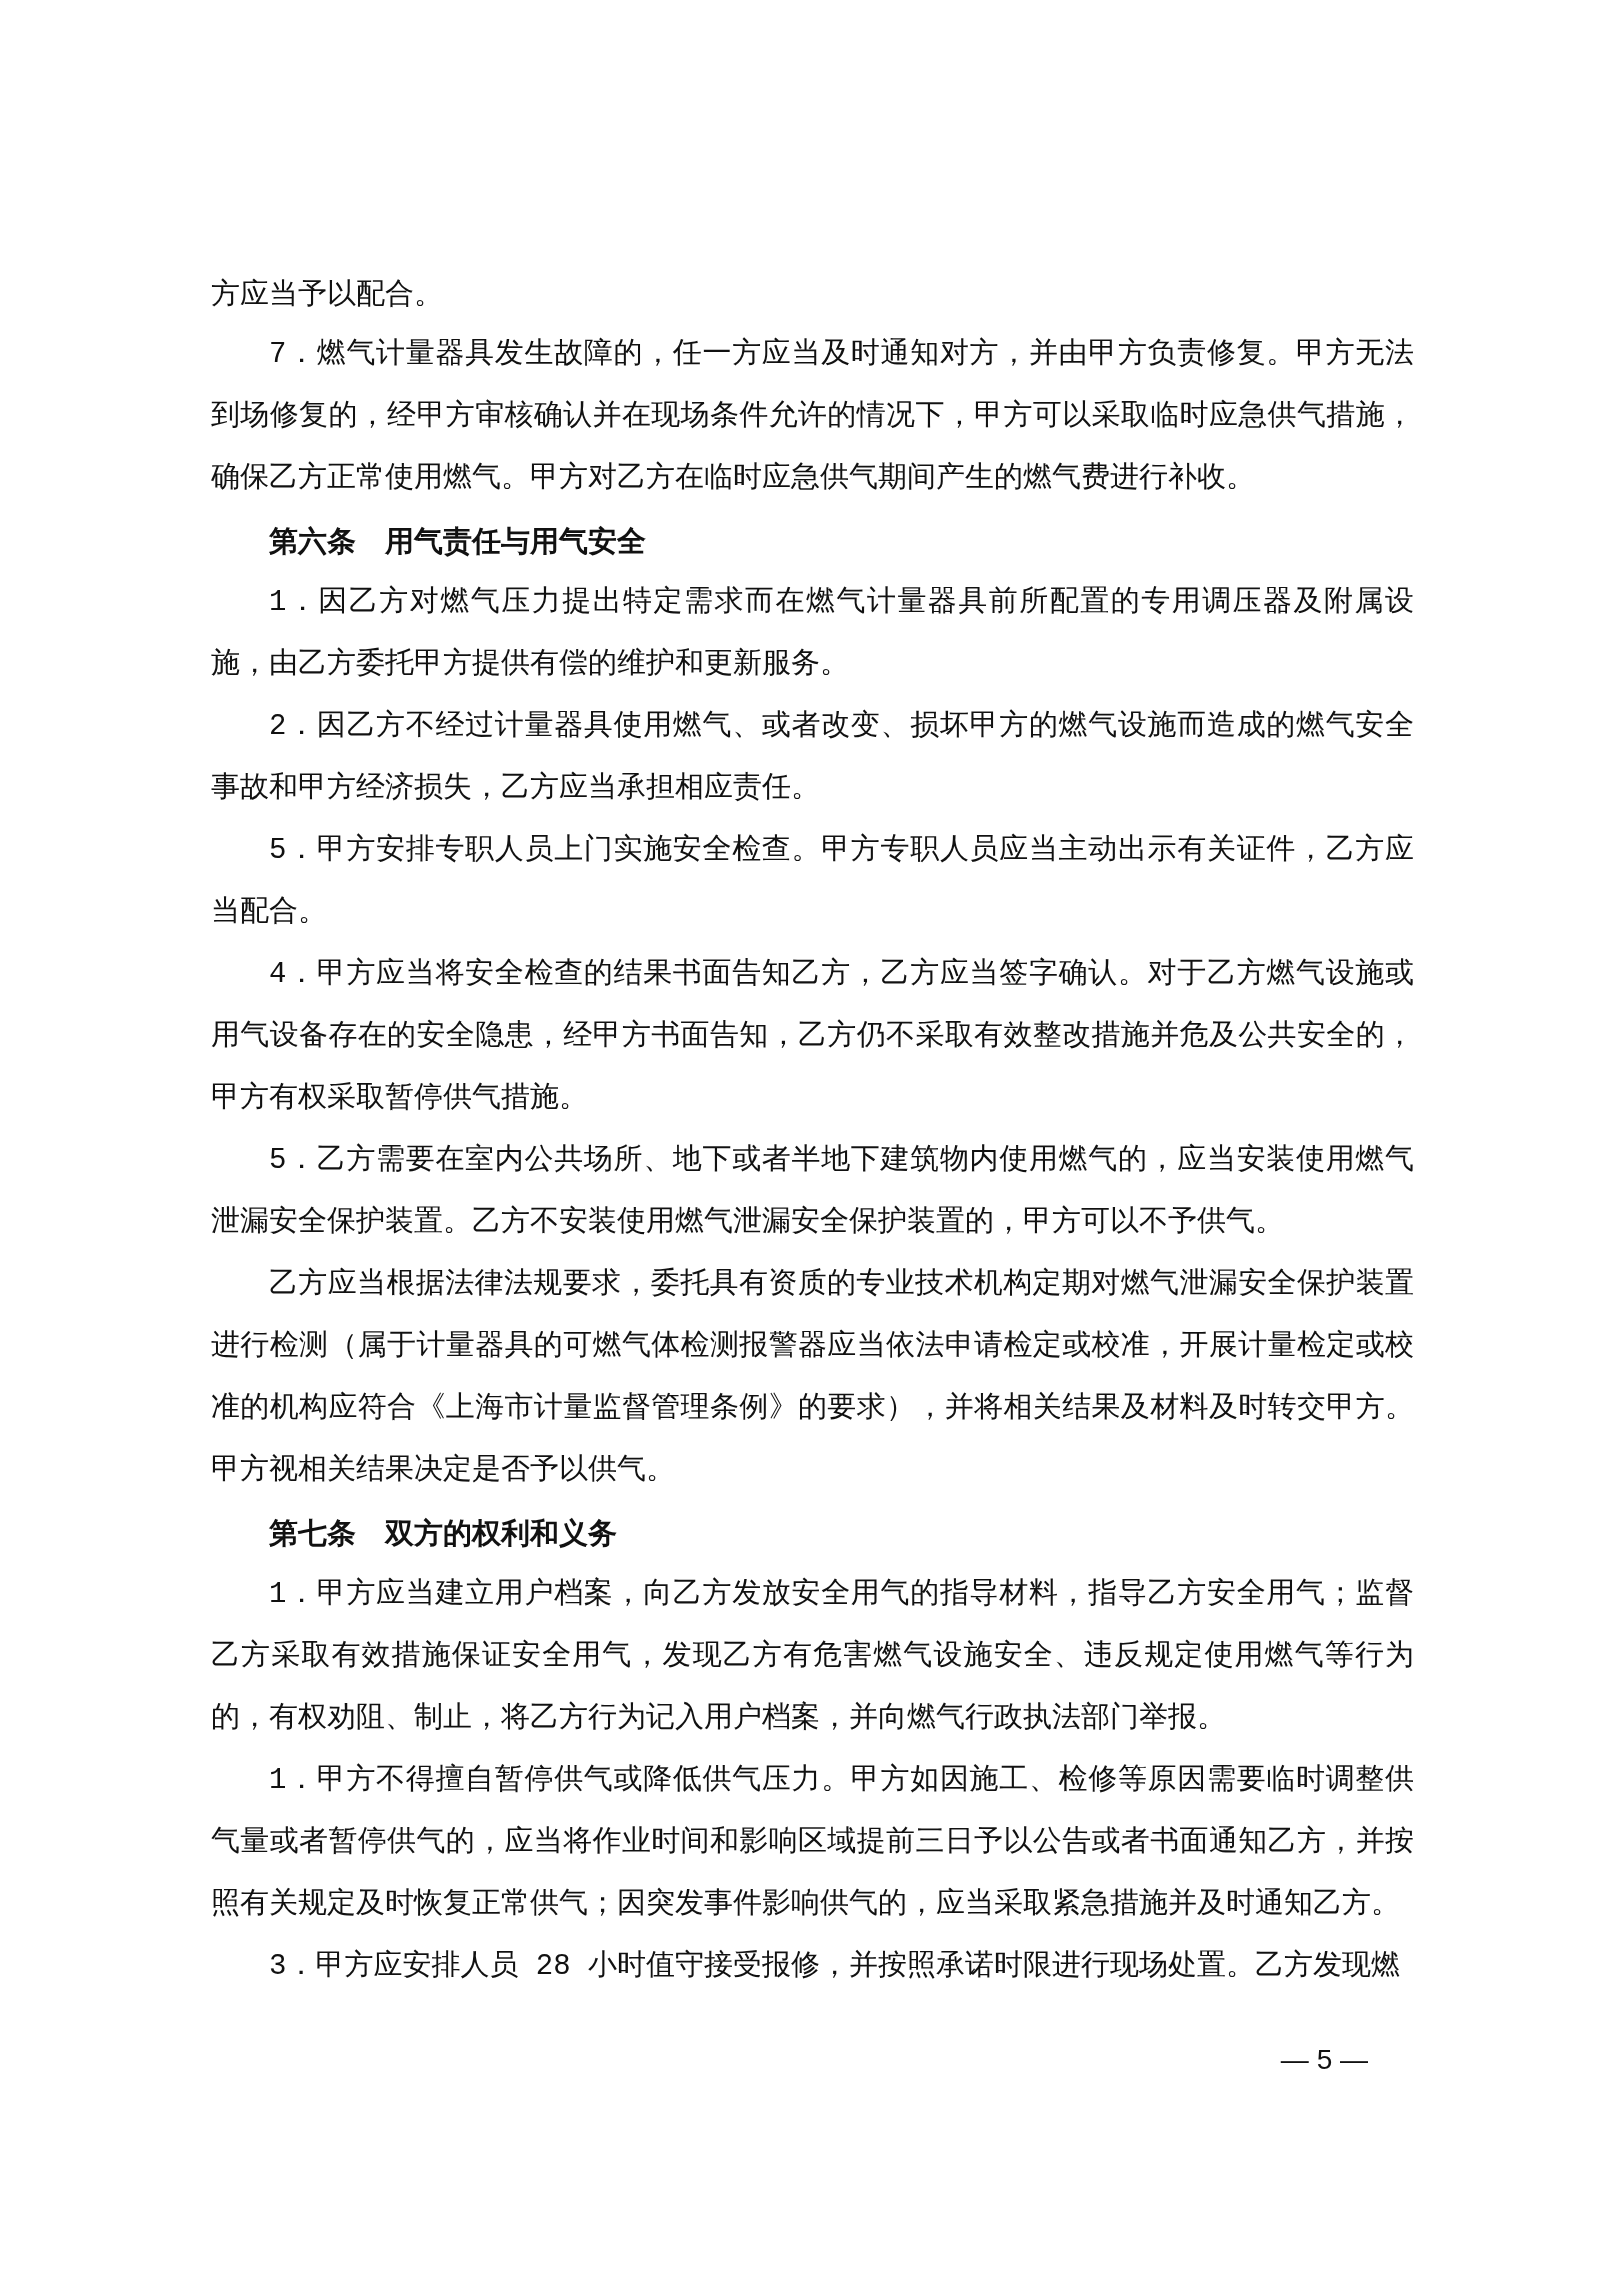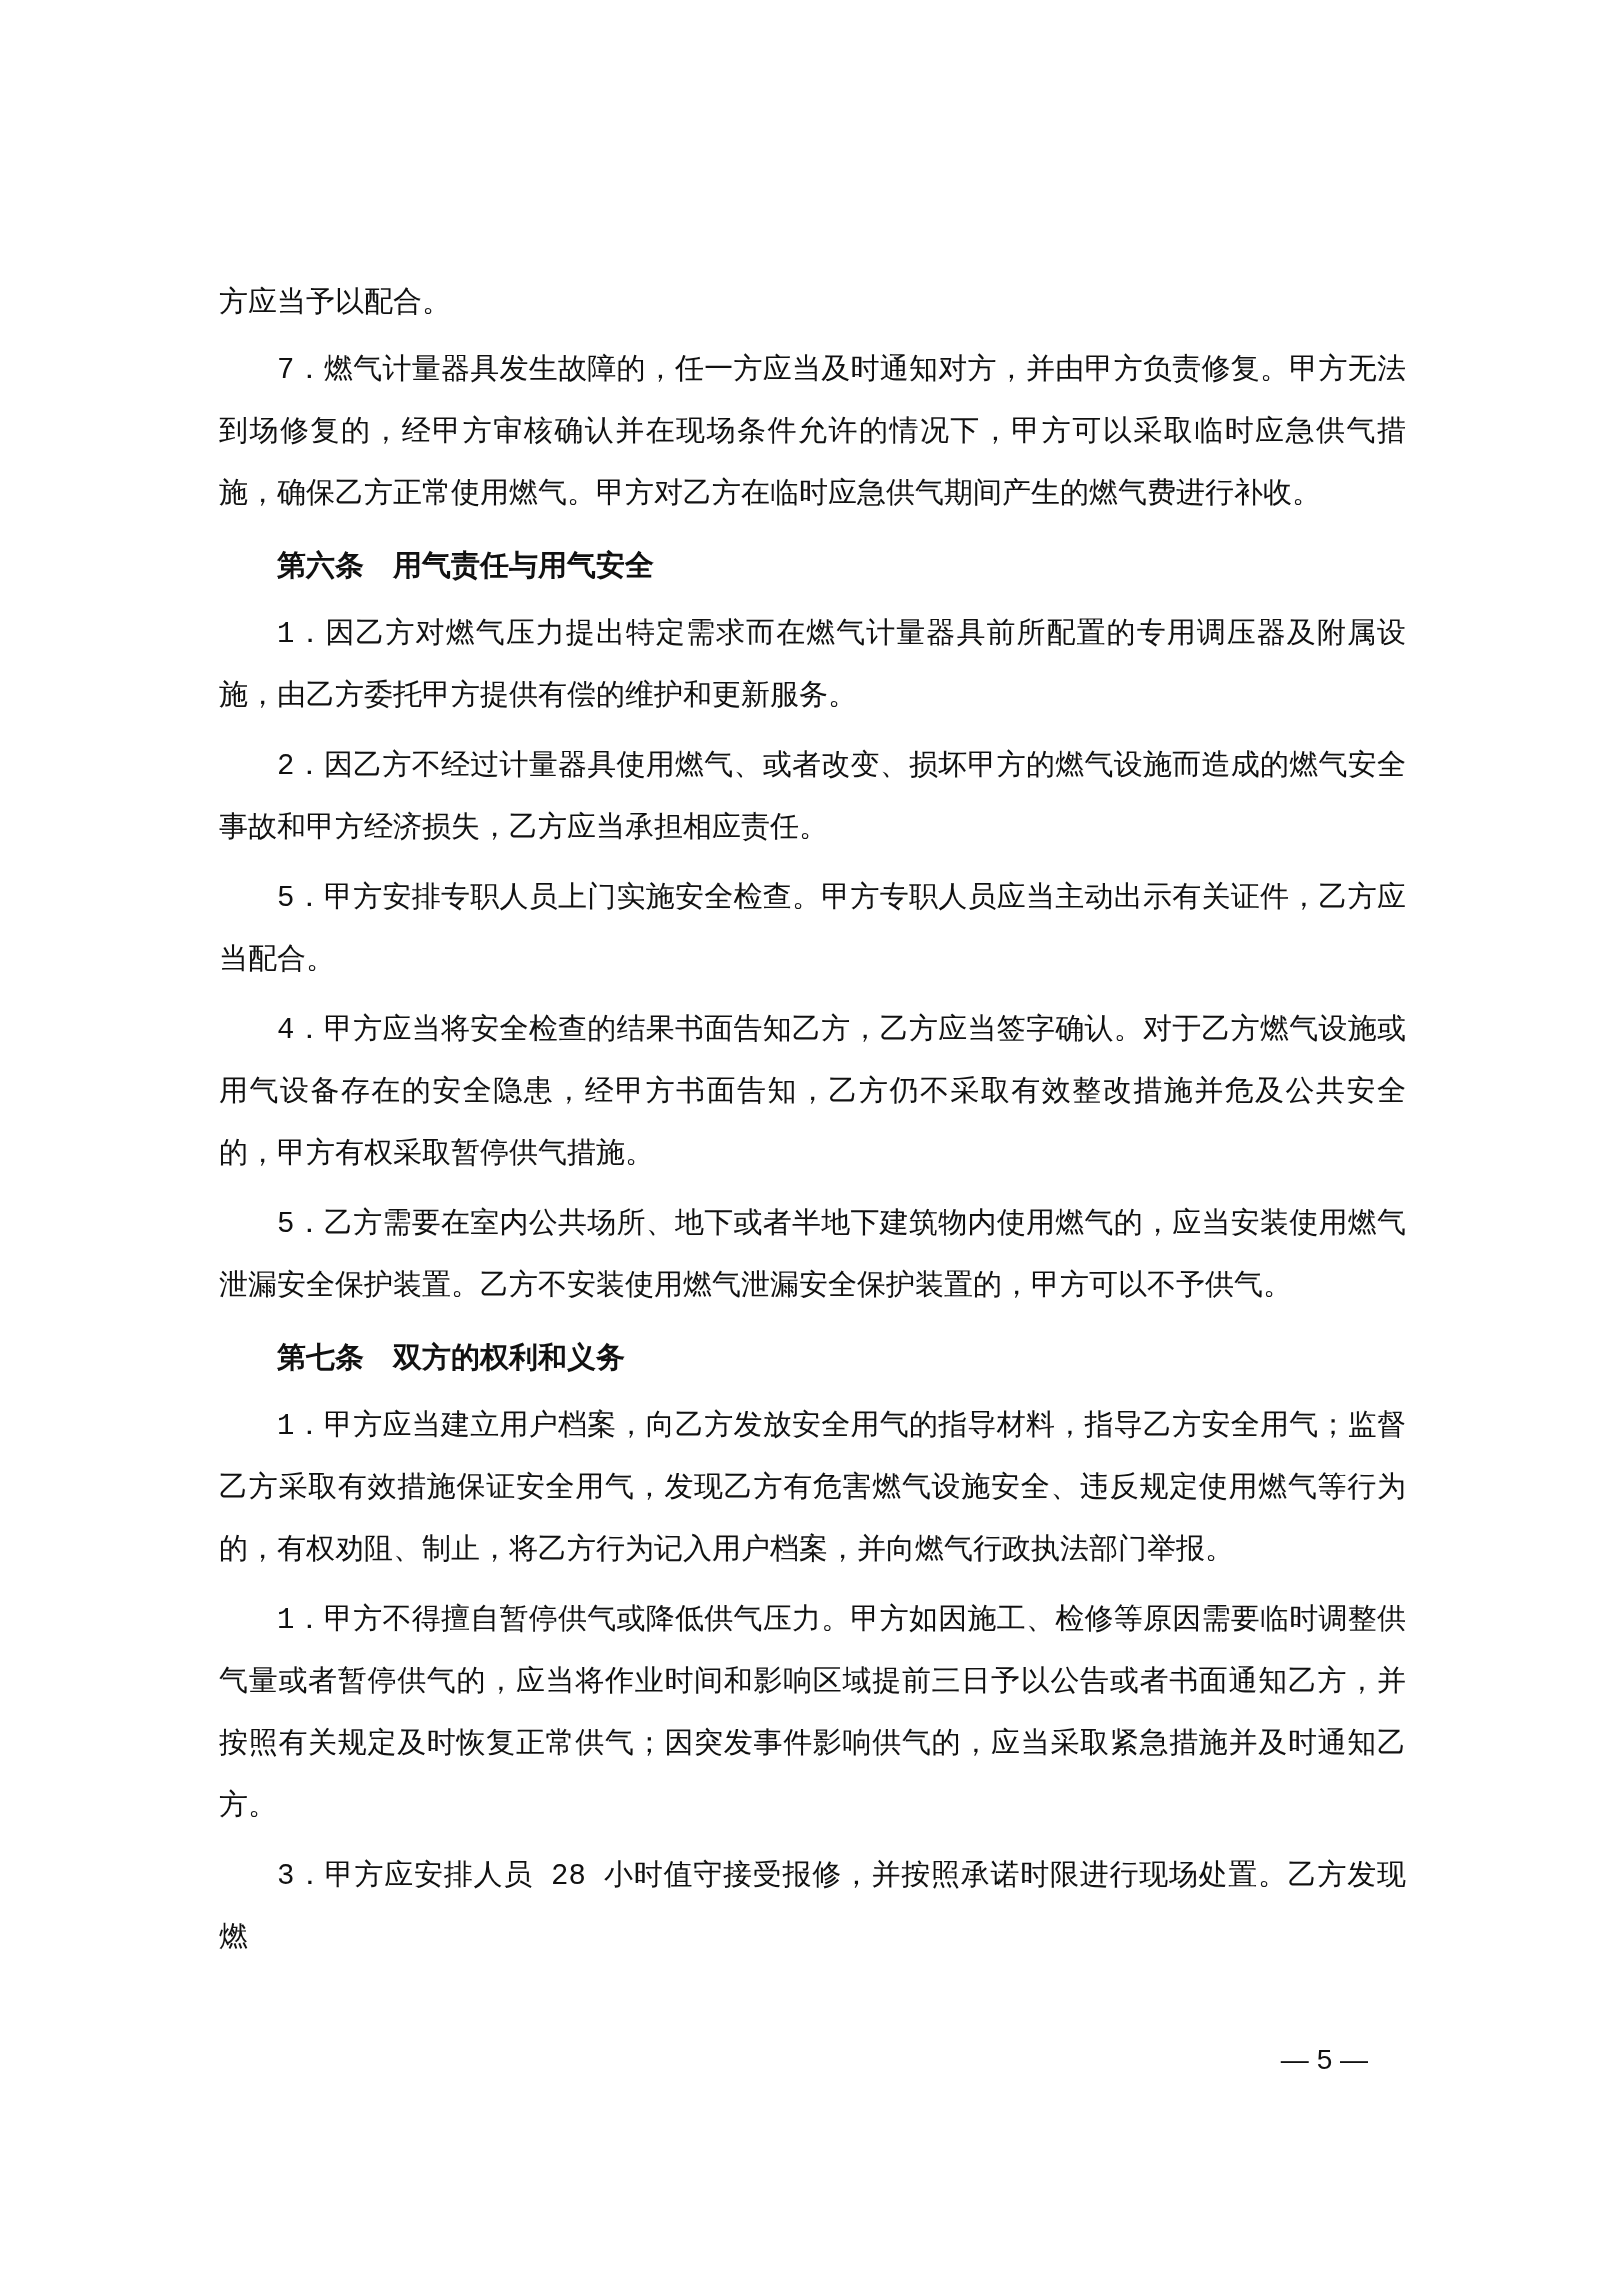--- a/index.html
+++ b/index.html
@@ -15,21 +15,21 @@
     background: #ffffff;
     box-sizing: border-box;
     padding: 262px 209px 0 211px;
     font-family: "Liberation Sans", "DejaVu Sans", sans-serif;
     font-size: 29px;
     line-height: 62px;
     color: #111111;
     overflow: hidden;
   }
   .content p {
-    margin: 8px;
+    margin: 0;
     text-align: justify;
   }
   p.body {
     text-indent: 2em;
     font-family: Liberation Mono, monospace;
   }
   p.heading {
     text-indent: 2em;
     font-weight: 700;
   }
@@ -52,20 +52,21 @@
 <div class="page">
   <div class="content" id="paragraphs">
       <p class="continuation">方应当予以配合。</p>
       <p class="body">7．燃气计量器具发生故障的，任一方应当及时通知对方，并由甲方负责修复。甲方无法到场修复的，经甲方审核确认并在现场条件允许的情况下，甲方可以采取临时应急供气措施，确保乙方正常使用燃气。甲方对乙方在临时应急供气期间产生的燃气费进行补收。</p>
       <p class="heading">第六条　用气责任与用气安全</p>
       <p class="body">1．因乙方对燃气压力提出特定需求而在燃气计量器具前所配置的专用调压器及附属设施，由乙方委托甲方提供有偿的维护和更新服务。</p>
       <p class="body">2．因乙方不经过计量器具使用燃气、或者改变、损坏甲方的燃气设施而造成的燃气安全事故和甲方经济损失，乙方应当承担相应责任。</p>
       <p class="body">5．甲方安排专职人员上门实施安全检查。甲方专职人员应当主动出示有关证件，乙方应当配合。</p>
       <p class="body">4．甲方应当将安全检查的结果书面告知乙方，乙方应当签字确认。对于乙方燃气设施或用气设备存在的安全隐患，经甲方书面告知，乙方仍不采取有效整改措施并危及公共安全的，甲方有权采取暂停供气措施。</p>
       <p class="body">5．乙方需要在室内公共场所、地下或者半地下建筑物内使用燃气的，应当安装使用燃气泄漏安全保护装置。乙方不安装使用燃气泄漏安全保护装置的，甲方可以不予供气。</p>
+      <p class="body">乙方应当根据法律法规要求，委托具有资质的专业技术机构定期对燃气泄漏安全保护装置进行检测（属于计量器具的可燃气体检测报警器应当依法申请检定或校准，开展计量检定或校准的机构应符合《上海市计量监督管理条例》的要求），并将相关结果及材料及时转交甲方。甲方视相关结果决定是否予以供气。</p>
       <p class="heading">第七条　双方的权利和义务</p>
       <p class="body">1．甲方应当建立用户档案，向乙方发放安全用气的指导材料，指导乙方安全用气；监督乙方采取有效措施保证安全用气，发现乙方有危害燃气设施安全、违反规定使用燃气等行为的，有权劝阻、制止，将乙方行为记入用户档案，并向燃气行政执法部门举报。</p>
       <p class="body">1．甲方不得擅自暂停供气或降低供气压力。甲方如因施工、检修等原因需要临时调整供气量或者暂停供气的，应当将作业时间和影响区域提前三日予以公告或者书面通知乙方，并按照有关规定及时恢复正常供气；因突发事件影响供气的，应当采取紧急措施并及时通知乙方。</p>
       <p class="body">3．甲方应安排人员 28 小时值守接受报修，并按照承诺时限进行现场处置。乙方发现燃</p>
     </div>
   <div class="page-number">— 5 —</div>
 </div>
 
 
 </body></html>

